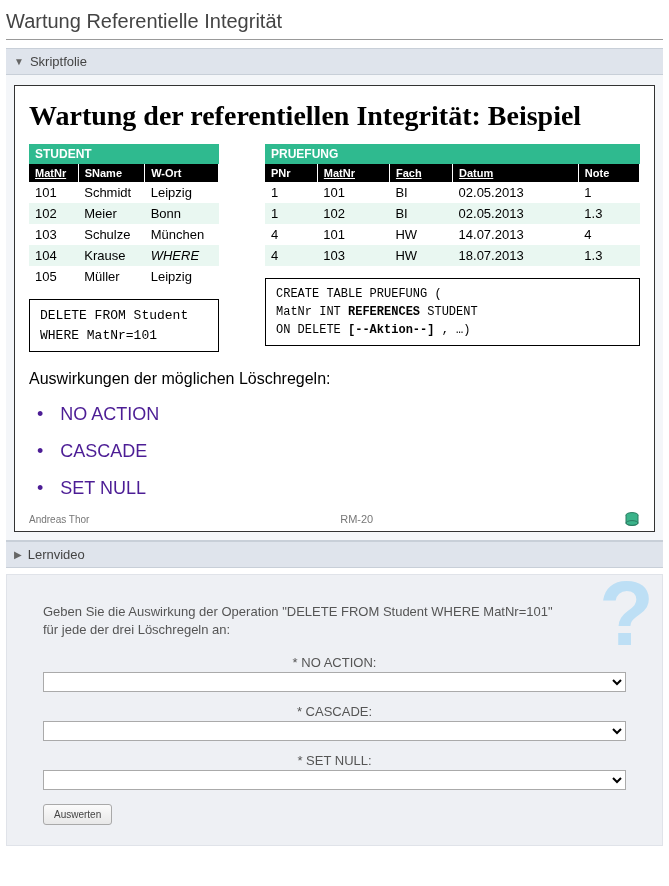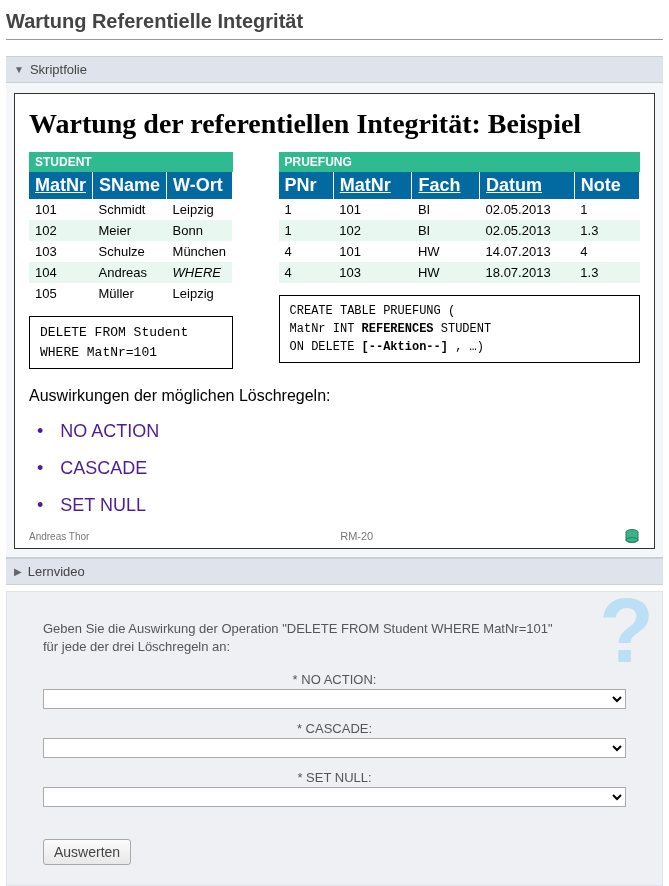--- a/index.html
+++ b/index.html
@@ -7,25 +7,25 @@
     font-family: Arial, Helvetica, sans-serif;
     margin: 0;
     padding: 6px;
     background: #fff;
     color: #333;
     font-size: 13px;
     width: 669px;
   }
   .page-title {
     font-size: 20px;
-    font-weight: bold;
+    font-weight: normal;
     color: #444;
     border-bottom: 1px solid #999;
     padding: 4px 0 6px 0;
-    margin-bottom: 16px;
+    margin-bottom: 8px;
   }
   .panel-header {
     background: #dfe4ec;
     border-top: 1px solid #c8cfd8;
     border-bottom: 1px solid #c8cfd8;
     padding: 5px 8px;
     font-size: 13px;
     color: #444;
     display: flex;
     align-items: center;
@@ -67,28 +67,28 @@
   }
   table.dbt caption {
     background: #2fba8f;
     color: #fff;
     font-weight: bold;
     text-align: left;
     padding: 3px 6px;
     font-size: 12px;
   }
   table.dbt th {
-    background: #0369a1;
+    background: #000000;
     color: #fff;
     font-weight: bold;
     text-align: left;
     padding: 3px 6px;
     text-decoration: underline;
     border-right: 1px solid #fff;
-    font-size: 18px;
+    font-size: 11px;
   }
   table.dbt th.noul { text-decoration: none; }
   table.dbt td {
     padding: 3px 6px;
     color: #000;
     font-size: 13px;
   }
   table.dbt tr.even td { background: #e9f7f1; }
   .italic { font-style: italic; }
   .codebox {
@@ -168,23 +168,23 @@
   select.answer {
     width: 100%;
     font-size: 12px;
     padding: 1px 2px;
     background: #fff;
     border: 1px solid #aaa;
     height: 20px;
     margin-bottom: 6px;
   }
   button.eval {
-    margin-top: 26px;
+    margin-top: 8px;
     padding: 4px 10px;
-    font-size: 14px;
+    font-size: 10px;
     background: linear-gradient(#fbfbfb,#e8e8e8);
     border: 1px solid #a9a9a9;
     border-radius: 3px;
     color: #444;
     cursor: pointer;
   }
 </style>
 </head>
 <body>
 
@@ -219,21 +219,21 @@
                 <td>Meier</td>
                 <td>Bonn</td>
               </tr>
           <tr>
                 <td>103</td>
                 <td>Schulze</td>
                 <td>München</td>
               </tr>
           <tr class="even">
                 <td>104</td>
-                <td>Andreas</td>
+                <td>Krause</td>
                 <td class="italic">WHERE</td>
               </tr>
           <tr>
                 <td>105</td>
                 <td>Müller</td>
                 <td>Leipzig</td>
               </tr>
         </tbody>
           </table>
         <div class="codebox">DELETE FROM Student

